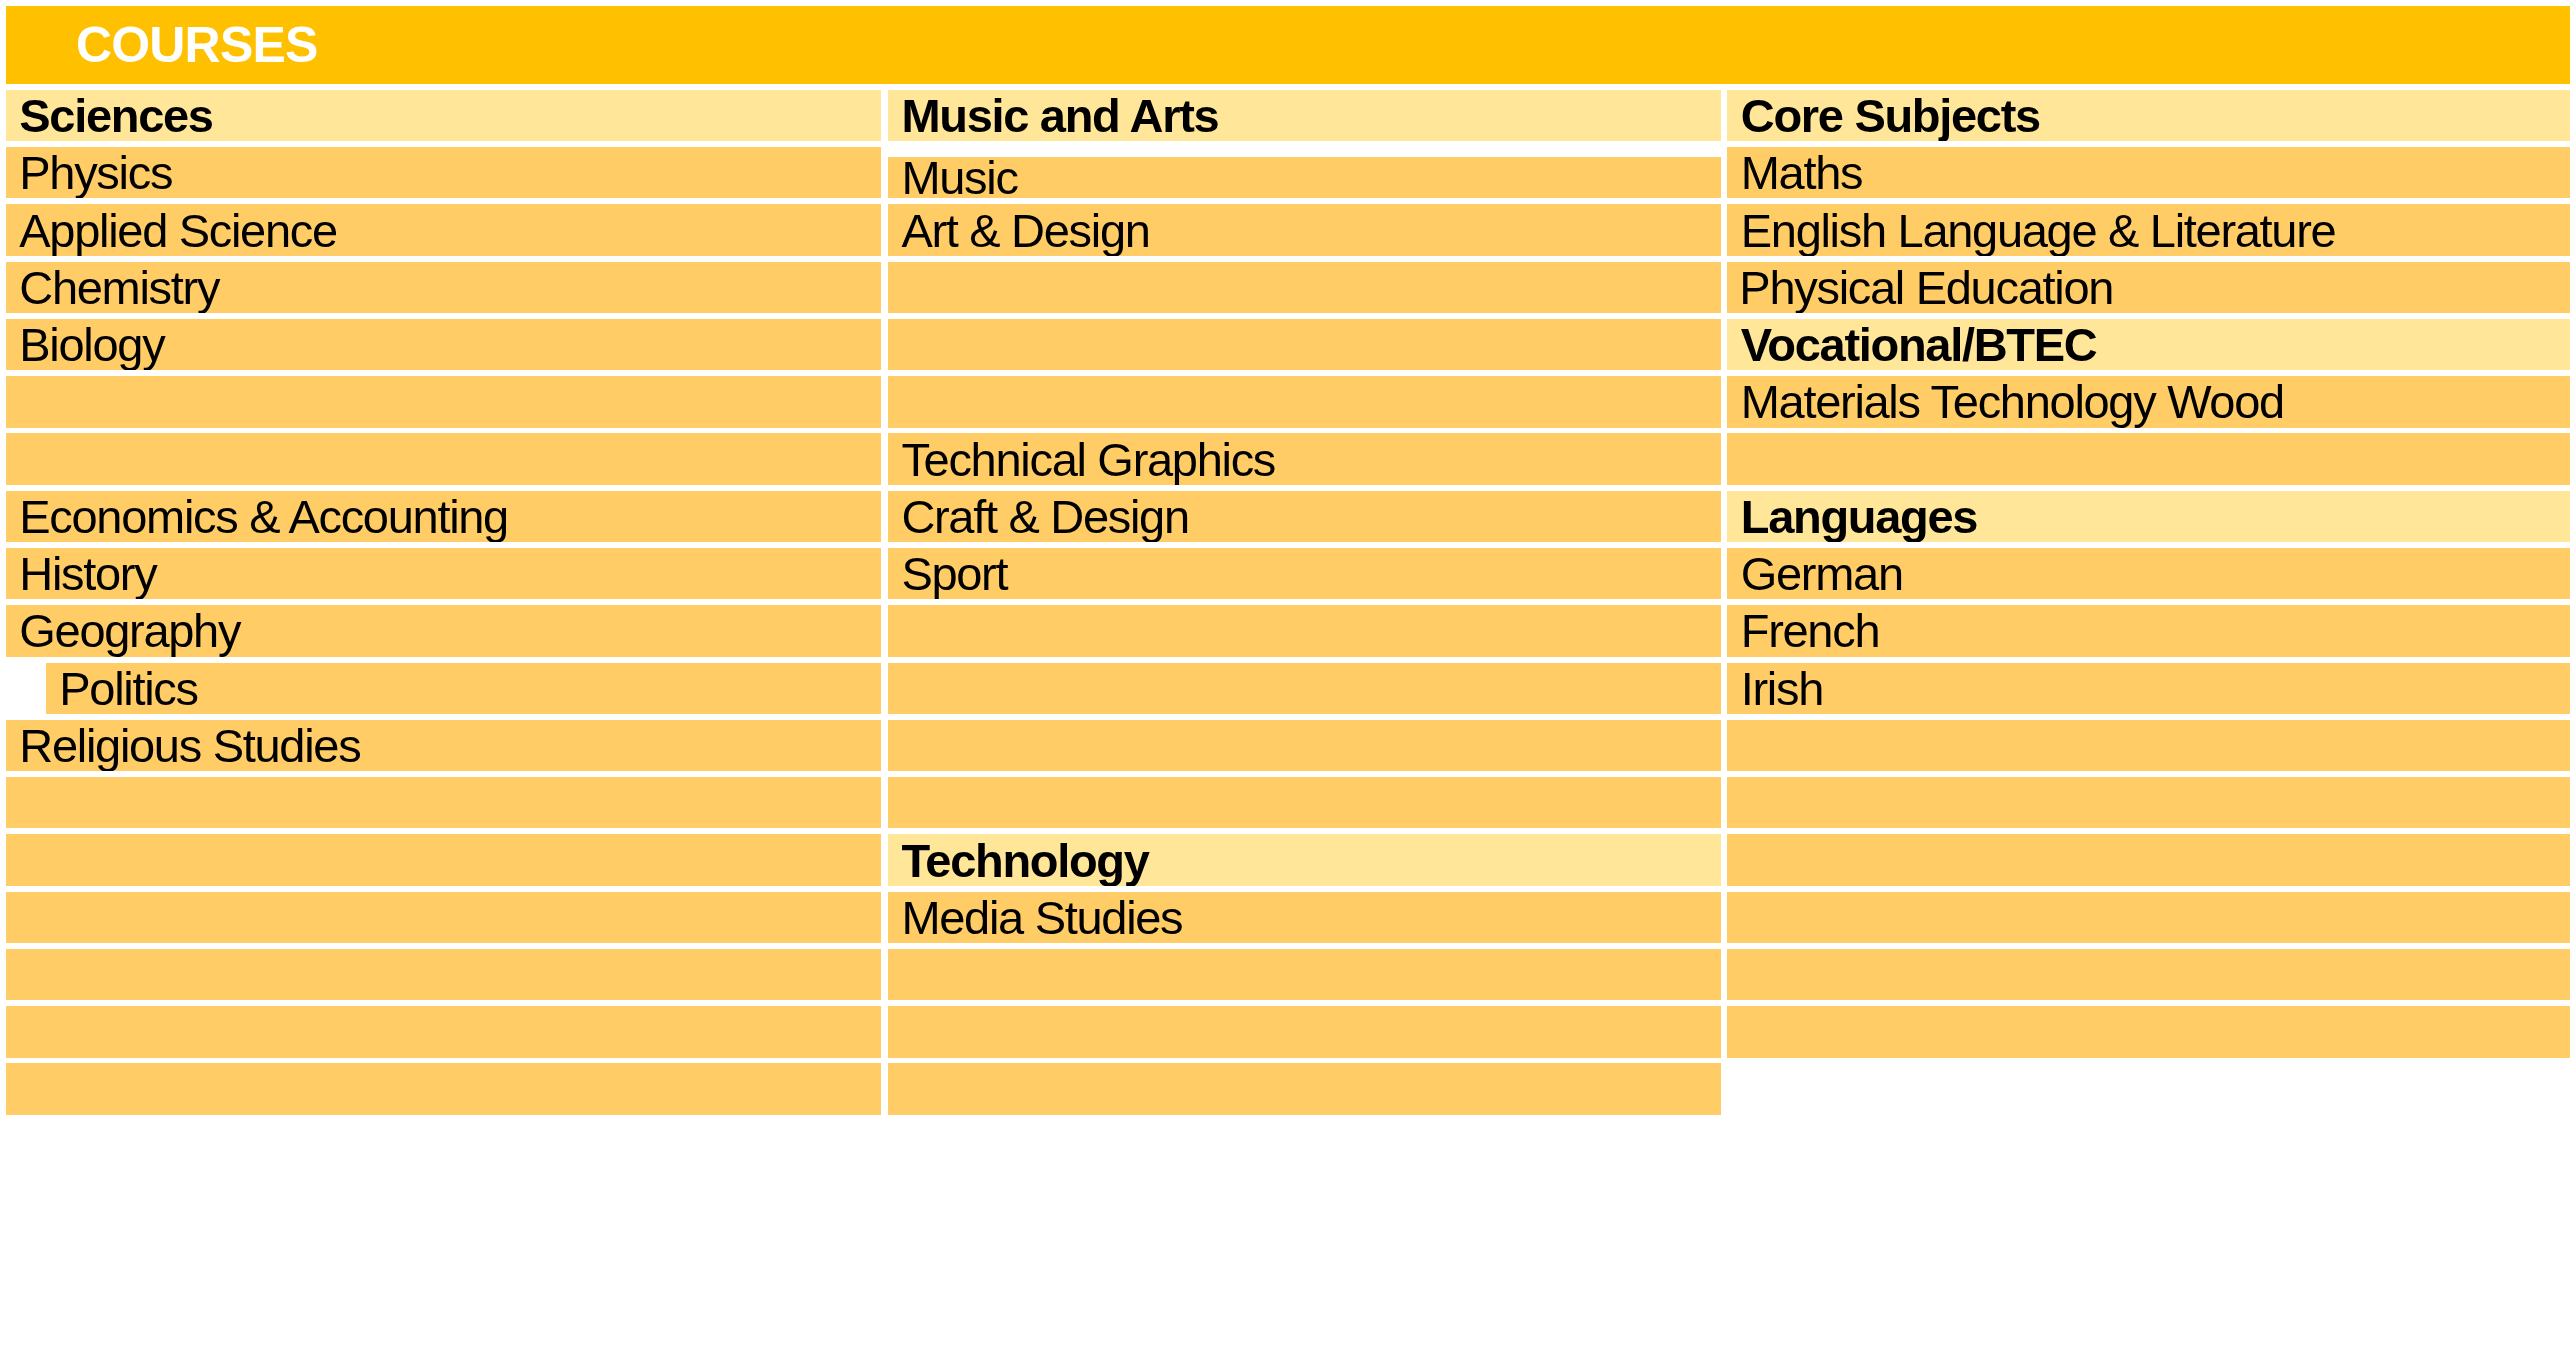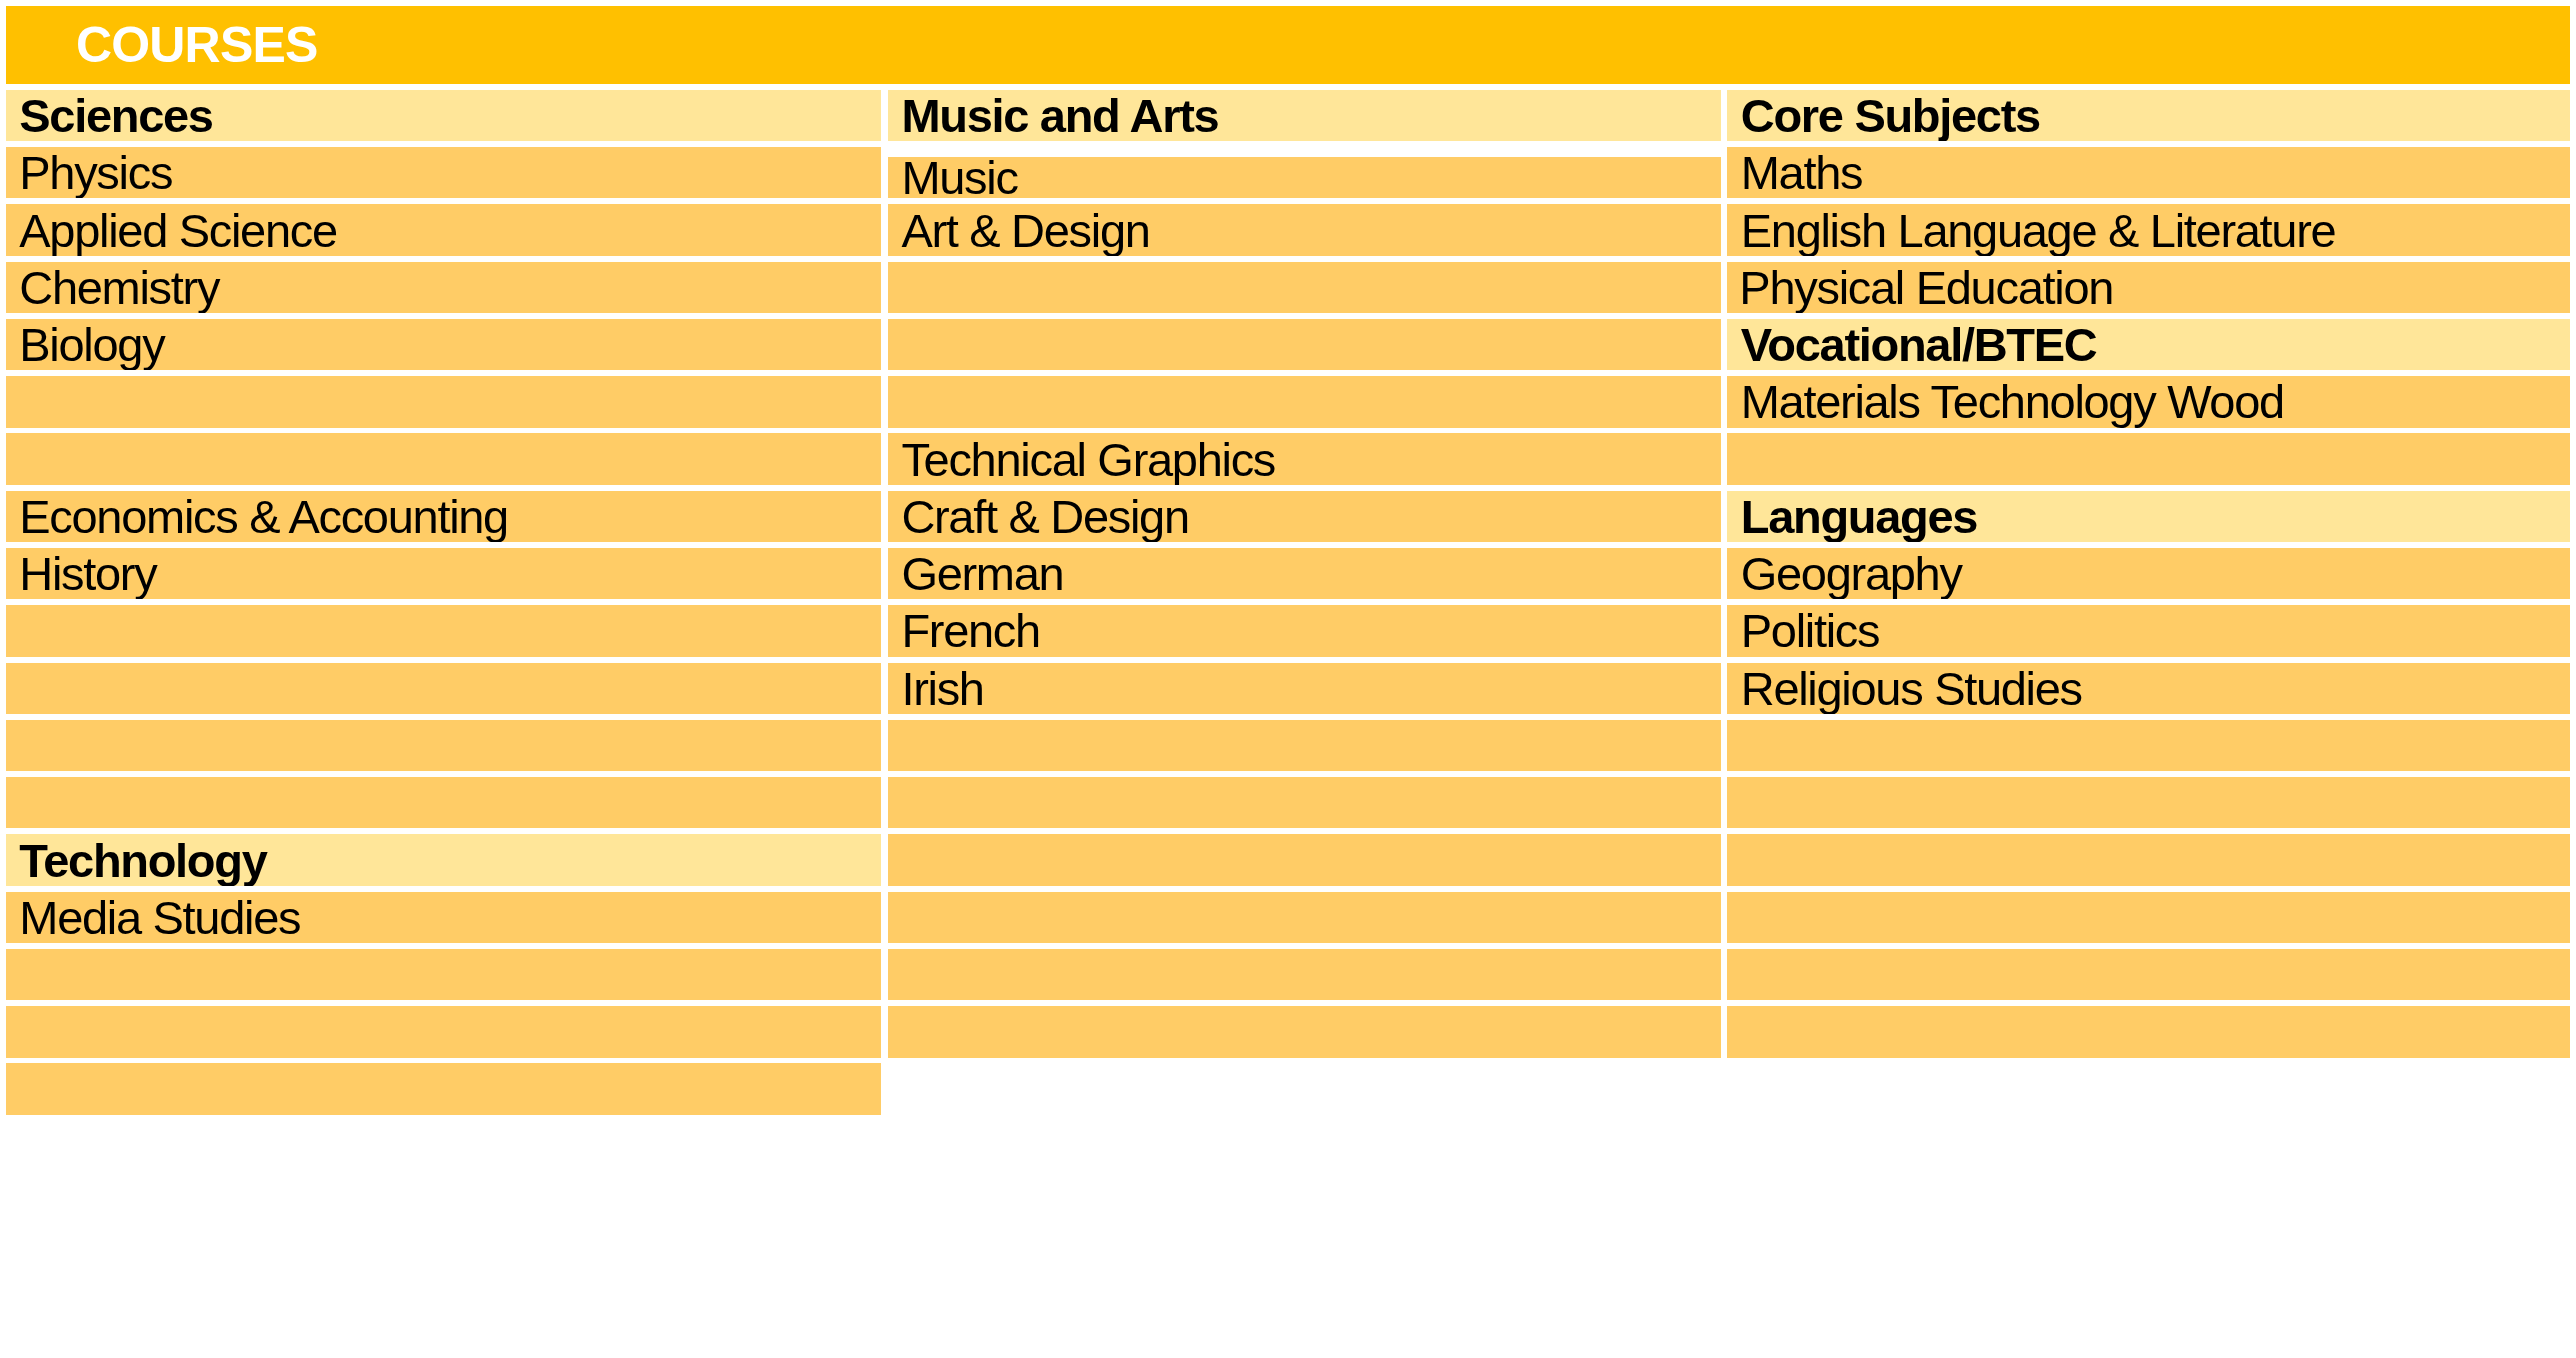--- a/index.html
+++ b/index.html
@@ -78,25 +78,26 @@
       <div class="cell" style="background: rgb(255, 204, 102); color: rgb(0, 0, 0);"></div>
       <div class="cell" style="background: rgb(255, 204, 102); color: rgb(0, 0, 0);"></div>
       <div class="cell" style="background: rgb(255, 204, 102); color: rgb(0, 0, 0);">Materials Technology Wood</div>
       <div class="cell" style="background: rgb(255, 204, 102); color: rgb(0, 0, 0);"></div>
       <div class="cell" style="background: rgb(255, 204, 102); color: rgb(0, 0, 0);">Technical Graphics</div>
       <div class="cell" style="background: rgb(255, 204, 102); color: rgb(0, 0, 0);"></div>
       <div class="cell" style="background: rgb(255, 204, 102); color: rgb(0, 0, 0);">Economics &amp; Accounting</div>
       <div class="cell" style="background: rgb(255, 204, 102); color: rgb(0, 0, 0);">Craft &amp; Design</div>
       <div class="cell header" style="background: rgb(255, 230, 153); color: rgb(0, 0, 0);">Languages</div>
       <div class="cell" style="background: rgb(255, 204, 102); color: rgb(0, 0, 0);">History</div>
+      <div class="cell" style="background: rgb(255, 204, 102); color: rgb(0, 0, 0);">Sport</div>
       <div class="cell" style="background: rgb(255, 204, 102); color: rgb(0, 0, 0);">German</div>
       <div class="cell" style="background: rgb(255, 204, 102); color: rgb(0, 0, 0);">Geography</div>
       <div class="cell" style="background: rgb(255, 204, 102); color: rgb(0, 0, 0);"></div>
       <div class="cell" style="background: rgb(255, 204, 102); color: rgb(0, 0, 0);">French</div>
-      <div class="cell" style="background: rgb(255, 204, 102); color: rgb(0, 0, 0);">Politics</div>
+      <div class="cell" style="background: rgb(255, 204, 102); color: rgb(0, 0, 0); margin-left: 40px;">Politics</div>
       <div class="cell" style="background: rgb(255, 204, 102); color: rgb(0, 0, 0);"></div>
       <div class="cell" style="background: rgb(255, 204, 102); color: rgb(0, 0, 0);">Irish</div>
       <div class="cell" style="background: rgb(255, 204, 102); color: rgb(0, 0, 0);">Religious Studies</div>
       <div class="cell" style="background: rgb(255, 204, 102); color: rgb(0, 0, 0);"></div>
       <div class="cell" style="background: rgb(255, 204, 102); color: rgb(0, 0, 0);"></div>
       <div class="cell" style="background: rgb(255, 204, 102); color: rgb(0, 0, 0);"></div>
       <div class="cell" style="background: rgb(255, 204, 102); color: rgb(0, 0, 0);"></div>
       <div class="cell" style="background: rgb(255, 204, 102); color: rgb(0, 0, 0);"></div>
       <div class="cell" style="background: rgb(255, 204, 102); color: rgb(0, 0, 0);"></div>
       <div class="cell header" style="background: rgb(255, 230, 153); color: rgb(0, 0, 0);">Technology</div>

